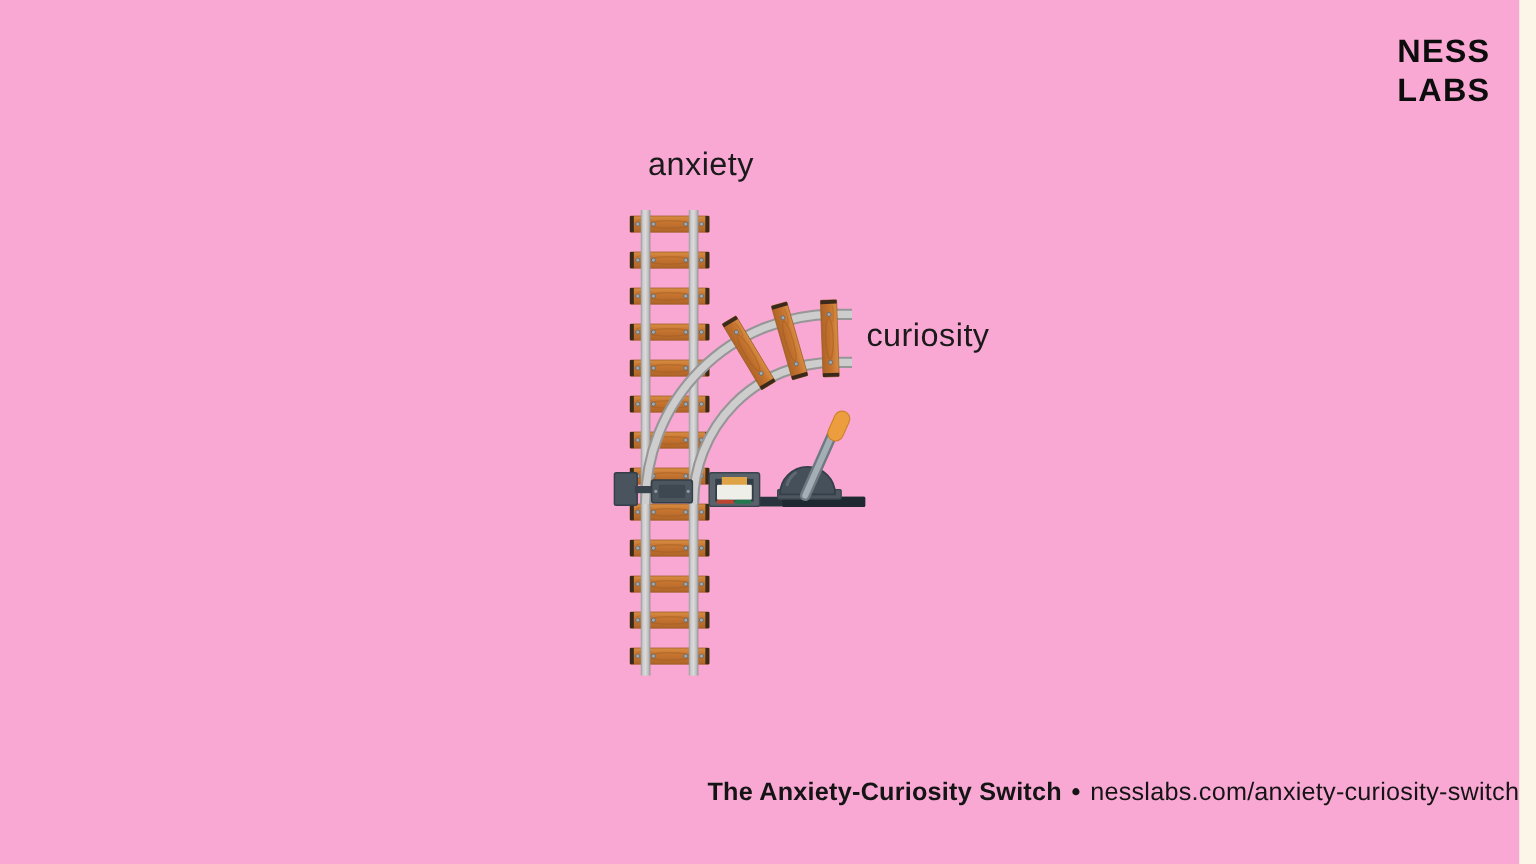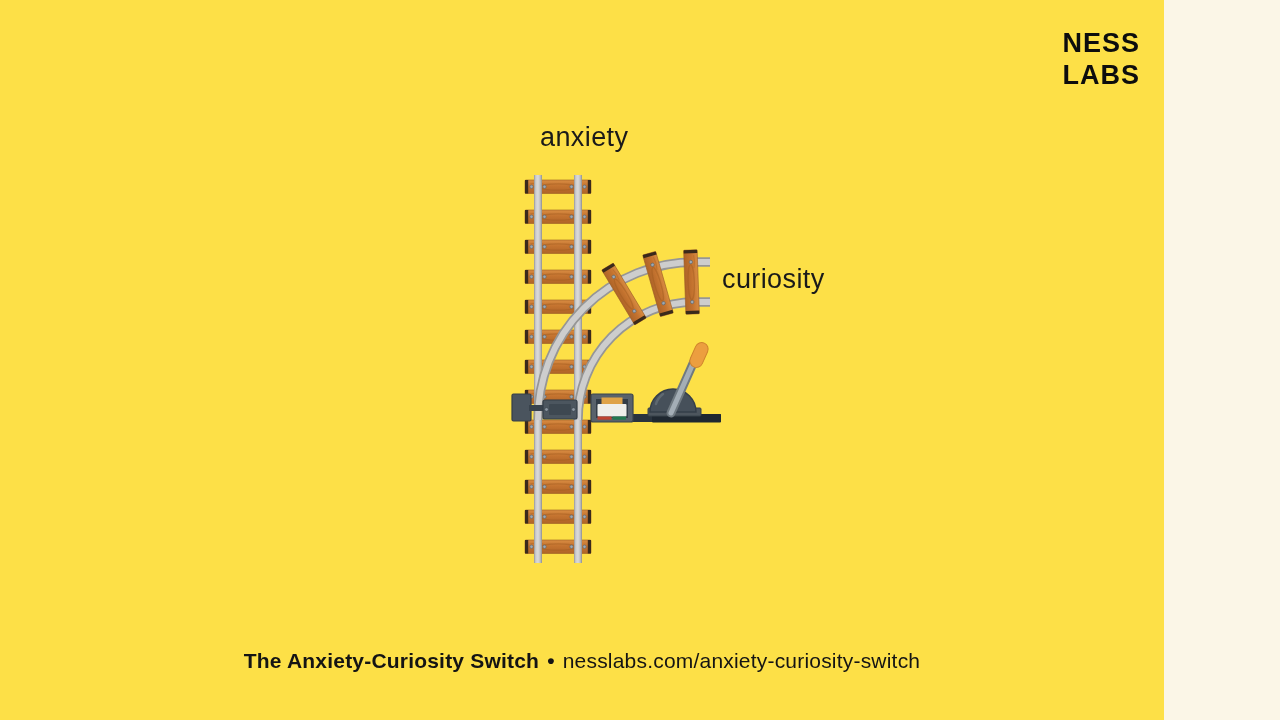--- a/index.html
+++ b/index.html
@@ -6,22 +6,22 @@
   html, body { width: 1280px; height: 720px; }
   body {
     font-family: "Liberation Sans", sans-serif;
     background: #FBF6E7;
     position: relative;
     overflow: hidden;
   }
   .canvas {
     position: absolute;
     left: 0; top: 0;
-    width: 1164px; height: 720px;
-    background: #fde047;
+    width: 1266px; height: 720px;
+    background: #f9a8d4;
   }
   .brand {
     position: absolute;
     top: 27px; right: 24px;
     font-size: 27px;
     font-weight: 700;
     letter-spacing: 1px;
     line-height: 32px;
     color: #0D0D0D;
   }
@@ -34,21 +34,21 @@
   .label-anxiety  { left: 516px; top: 122px; margin-left: 24px; }
   .label-curiosity{ left: 722px; top: 264px; }
   .illustration-svg {
     position: absolute;
     left: 0; top: 0;
   }
   .caption {
     position: absolute;
     left: 0; right: 0;
     top: 649px;
-    text-align: center;
+    text-align: right;
     font-size: 21px;
     letter-spacing: 0.2px;
     color: #141414;
     white-space: nowrap;
   }
   .caption .caption-title { font-weight: 700; }
   .caption .caption-sep   { font-weight: 700; margin: 0 8px; }
 </style>
 </head>
 <body style="background: rgb(251, 246, 231);">

